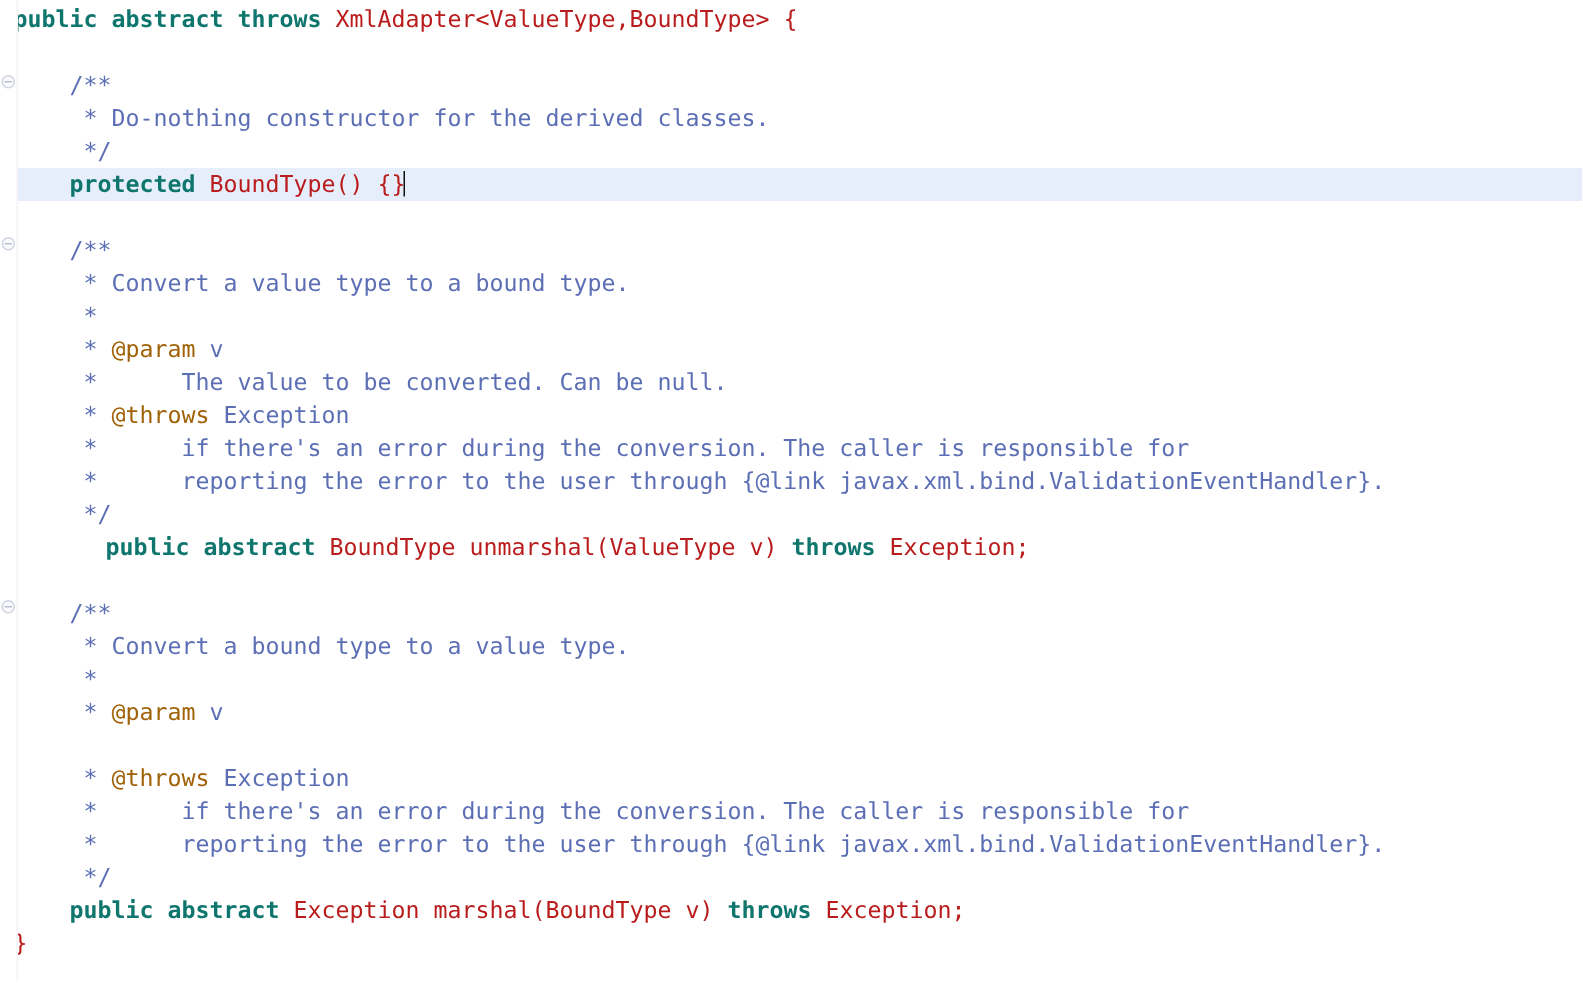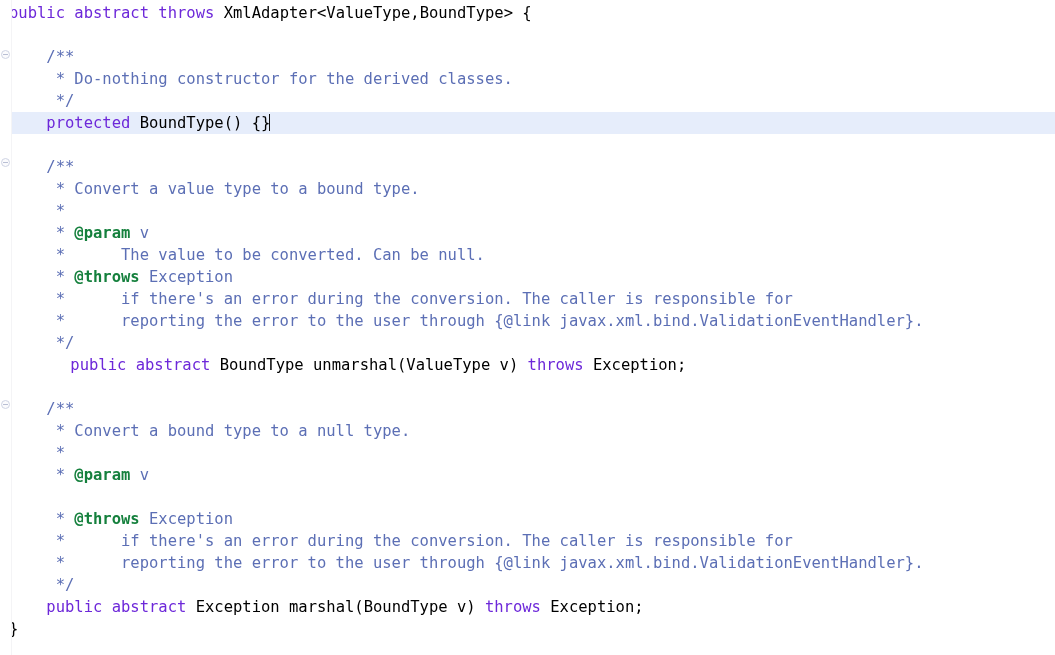--- a/index.html
+++ b/index.html
@@ -68,32 +68,32 @@
     letter-spacing: 0px;
   }
   .line .txt {
     display: inline-block;
     padding-left: 9px;
   }
   .line.current {
     background: #e6edfb;
   }
   .kw {
-    color: #6d28d9;
-    font-weight: normal;
+    color: #0f766e;
+    font-weight: bold;
   }
   .plain {
-    color: #000000;
+    color: #b91c1c;
   }
   .cmt {
     color: #5c6fb5;
   }
   .cmt-tag {
-    color: #15803d;
-    font-weight: bold;
+    color: #a16207;
+    font-weight: normal;
   }
   .caret {
     display: inline-block;
     width: 1px;
     height: 17px;
     background: #101010;
     vertical-align: -3px;
     margin-left: -1px;
   }
 </style>
@@ -121,21 +121,21 @@
       <div class="line" style="top: 200px;"><span class="txt"><span class="cmt">     *</span></span></div>
       <div class="line" style="top: 222px;"><span class="txt"><span class="cmt">     * </span><span class="cmt-tag">@param</span><span class="cmt"> v</span></span></div>
       <div class="line" style="top: 244px;"><span class="txt"><span class="cmt">     *      The value to be converted. Can be null.</span></span></div>
       <div class="line" style="top: 266px;"><span class="txt"><span class="cmt">     * </span><span class="cmt-tag">@throws</span><span class="cmt"> Exception</span></span></div>
       <div class="line" style="top: 288px;"><span class="txt"><span class="cmt">     *      if there's an error during the conversion. The caller is responsible for</span></span></div>
       <div class="line" style="top: 310px;"><span class="txt"><span class="cmt">     *      reporting the error to the user through {@link javax.xml.bind.ValidationEventHandler}.</span></span></div>
       <div class="line" style="top: 332px;"><span class="txt"><span class="cmt">     */</span></span></div>
       <div class="line" style="top: 354px; margin-left: 24px;"><span class="txt"><span class="plain">    </span><span class="kw">public</span><span class="plain"> </span><span class="kw">abstract</span><span class="plain"> BoundType unmarshal(ValueType v) </span><span class="kw">throws</span><span class="plain"> Exception;</span></span></div>
       <div class="line" style="top: 376px;"><span class="txt"></span></div>
       <div class="line" style="top: 398px;"><span class="txt"><span class="cmt">    /**</span></span></div>
-      <div class="line" style="top: 420px;"><span class="txt"><span class="cmt">     * Convert a bound type to a null type.</span></span></div>
+      <div class="line" style="top: 420px;"><span class="txt"><span class="cmt">     * Convert a bound type to a value type.</span></span></div>
       <div class="line" style="top: 442px;"><span class="txt"><span class="cmt">     *</span></span></div>
       <div class="line" style="top: 464px;"><span class="txt"><span class="cmt">     * </span><span class="cmt-tag">@param</span><span class="cmt"> v</span></span></div>
       <div class="line" style="top: 508px;"><span class="txt"><span class="cmt">     * </span><span class="cmt-tag">@throws</span><span class="cmt"> Exception</span></span></div>
       <div class="line" style="top: 530px;"><span class="txt"><span class="cmt">     *      if there's an error during the conversion. The caller is responsible for</span></span></div>
       <div class="line" style="top: 552px;"><span class="txt"><span class="cmt">     *      reporting the error to the user through {@link javax.xml.bind.ValidationEventHandler}.</span></span></div>
       <div class="line" style="top: 574px;"><span class="txt"><span class="cmt">     */</span></span></div>
       <div class="line" style="top: 596px;"><span class="txt"><span class="plain">    </span><span class="kw">public</span><span class="plain"> </span><span class="kw">abstract</span><span class="plain"> Exception marshal(BoundType v) </span><span class="kw">throws</span><span class="plain"> Exception;</span></span></div>
       <div class="line" style="top: 618px;"><span class="txt"><span class="plain">}</span></span></div>
     </div>
 

